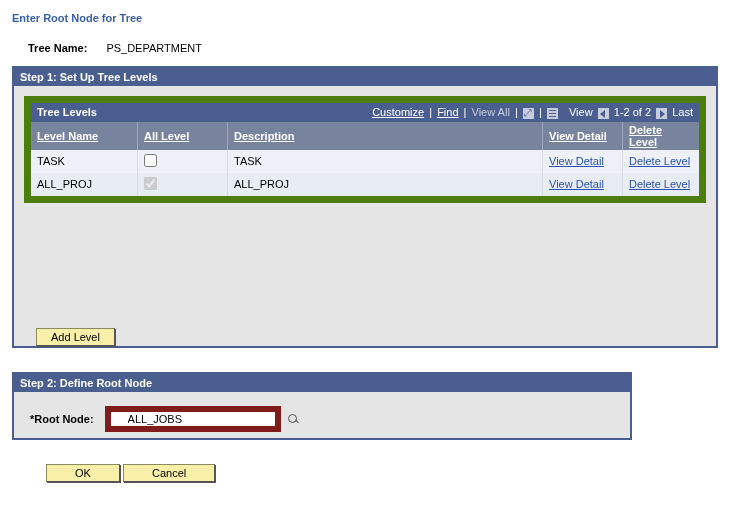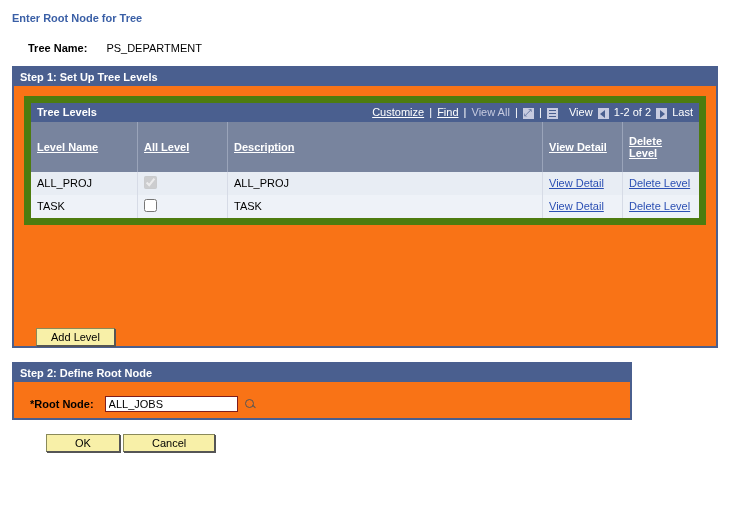--- a/index.html
+++ b/index.html
@@ -23,22 +23,22 @@
     margin-left: 16px;
   }
   .field-label {
     font-weight: bold;
     display: inline-block;
     margin-right: 16px;
     text-align: right;
   }
   .section-box {
     border: 2px solid #4a5f8f;
-    background: #f97316;
-    margin-bottom: 14px;
+    background: #e5e5e5;
+    margin-bottom: 24px;
   }
   .section-header {
     background: #4a5f8f;
     color: #ffffff;
     font-weight: bold;
     font-size: 11px;
     padding: 3px 6px;
   }
   .section-body {
     padding: 10px;
@@ -117,21 +117,21 @@
     position:absolute;
     left:1px; top:-1px;
     color:#4a5f8f;
     font-size:10px;
   }
   .tbl-header-row td {
     background: #78849e;
     color: #fff;
     font-size: 11px;
     font-weight: bold;
-    padding: 13px 6px;
+    padding: 2px 6px;
     text-decoration: underline;
     border-right: 1px solid #9aa4ba;
     cursor: pointer;
   }
   .tbl-data-row td {
     padding: 4px 6px;
     font-size: 11px;
     border-right: 1px solid #d6dbe6;
   }
   .tbl-data-row.r0 td { background: #e8edf4; }
@@ -168,24 +168,24 @@
   }
   .root-row {
     padding: 14px 10px 6px 10px;
   }
   .root-label {
     font-weight: bold;
     margin-right: 8px;
     margin-left: 6px;
   }
   .root-input {
-    width: 133px;
-    font-size: 11px;
-    padding: 1px 3px;
-    border: 1px solid #7f1d1d;
+    width: 176px;
+    font-size: 11px;
+    padding: 1px 17px;
+    border: 6px solid #7f1d1d;
   }
   .lookup-icon {
     display:inline-block;
     width:12px; height:12px;
     vertical-align: middle;
     margin-left:4px;
     position:relative;
     cursor:pointer;
   }
   .lookup-icon::before {
@@ -248,31 +248,31 @@
       </tr>
 
       <tr class="tbl-header-row">
         <td class="col-level">Level Name</td>
         <td class="col-allvals">All Level</td>
         <td class="col-desc">Description</td>
         <td class="col-viewd">View Detail</td>
         <td class="col-dellev">Delete Level</td>
       </tr>
 
+      <tr class="tbl-data-row r1">
+        <td>TASK</td>
+        <td><input type="checkbox" style=""></td>
+        <td>TASK</td>
+        <td><span class="link">View Detail</span></td>
+        <td><span class="link">Delete Level</span></td>
+      </tr>
       <tr class="tbl-data-row r0">
         <td>ALL_PROJ</td>
         <td><input type="checkbox" checked="" disabled="" style=""></td>
         <td>ALL_PROJ</td>
-        <td><span class="link">View Detail</span></td>
-        <td><span class="link">Delete Level</span></td>
-      </tr>
-      <tr class="tbl-data-row r1">
-        <td>TASK</td>
-        <td><input type="checkbox" style=""></td>
-        <td>TASK</td>
         <td><span class="link">View Detail</span></td>
         <td><span class="link">Delete Level</span></td>
       </tr>
     </tbody>
       </table>
     <button class="btn add-level-btn" type="button">Add Level</button>
   </div>
 </div>
 
 <div class="section-box narrow">

